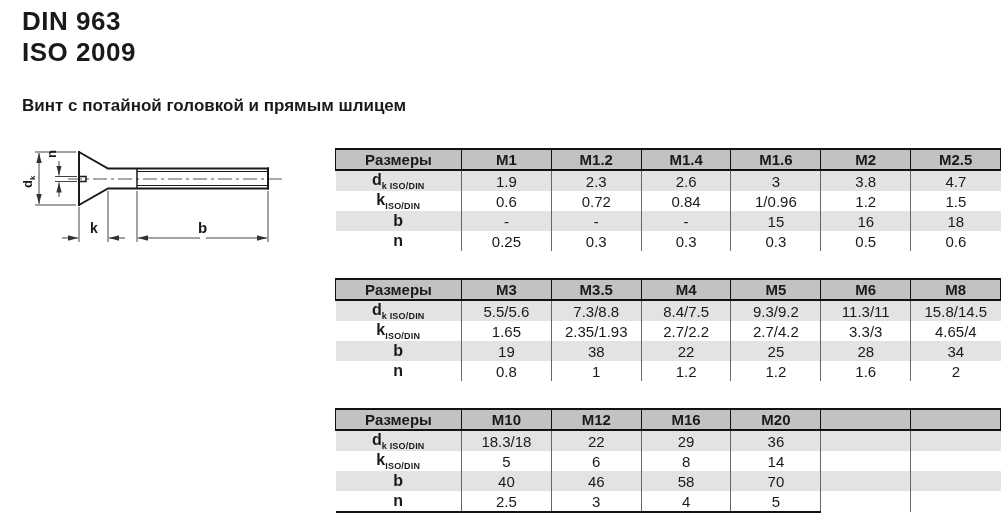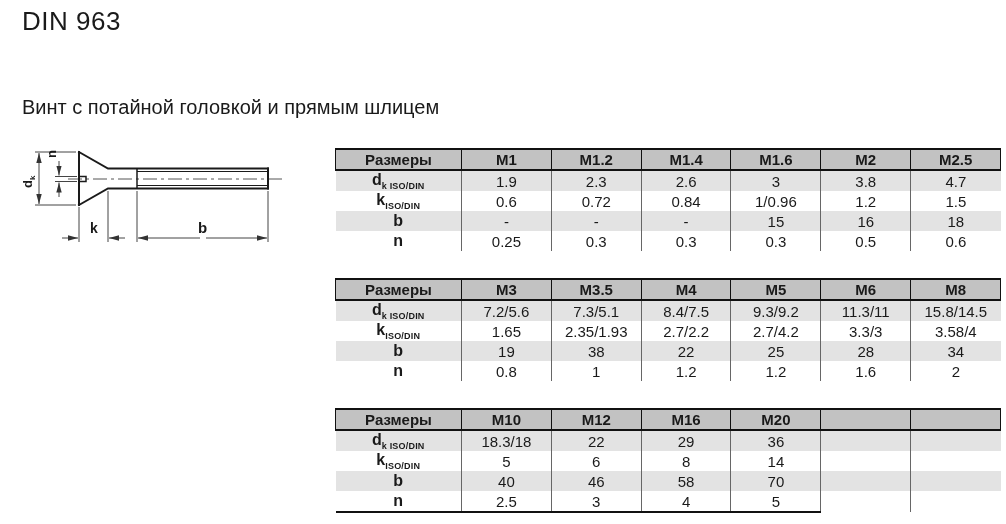--- a/index.html
+++ b/index.html
@@ -2,22 +2,22 @@
 <html><head>
 <meta charset="utf-8">
 <style>
   html,body{margin:0;padding:0;}
   body{
     width:1006px;height:524px;position:relative;background:#ffffff;
     font-family:"Liberation Sans",sans-serif;color:#1a1a1a;overflow:hidden;
   }
   
   .titles{position:absolute;left:22px;top:6px;}
-  .std-line{font-size:26px;font-weight:normal;line-height:31px;letter-spacing:.5px;}
-  .subtitle{position:absolute;left:22px;top:96px;font-size:20px;font-weight:normal;}
+  .std-line{font-size:26px;font-weight:bold;line-height:31px;letter-spacing:.5px;}
+  .subtitle{position:absolute;left:22px;top:96px;font-size:17px;font-weight:bold;}
 
   
   .drawing{position:absolute;left:10px;top:140px;}
 
   
   .tables-wrap{position:absolute;left:0;top:0;width:910px;height:524px;}
   table.dim{
     position:absolute;left:335px;width:666px;
     border-collapse:collapse;table-layout:fixed;
     font-family:"Liberation Sans",sans-serif;font-size:15px;
@@ -41,20 +41,21 @@
   table.dim tbody tr:nth-child(odd) td{background:#e3e3e3;}
   table.dim td.bb{border-bottom:2px solid #111;}
   .lblmain{font-size:16px;}
   sub.lblsub{font-size:9px;letter-spacing:.2px;}
 </style>
 </head>
 <body>
 
 <div class="titles">
   <div class="std-line">DIN 963</div>
+  <div class="std-line">ISO 2009</div>
 </div>
 <div class="subtitle">Винт с потайной головкой и прямым шлицем</div>
 
 <svg class="drawing" width="320" height="120" viewBox="0 0 320 120">
   <defs>
     <marker id="arr" orient="auto" markerUnits="userSpaceOnUse" markerWidth="11" markerHeight="7" refX="10" refY="3.5">
       <path d="M0,0.8 L10,3.5 L0,6.2 Z" fill="#333"></path>
     </marker>
   </defs>
 
@@ -168,35 +169,35 @@
           <th>M3.5</th>
           <th>M4</th>
           <th>M5</th>
           <th>M6</th>
           <th>M8</th>
         </tr>
       </thead>
       <tbody>
         <tr>
           <td><span class="lblmain">d</span><sub class="lblsub">k ISO/DIN</sub></td>
-          <td>7.2/5.6</td>
-          <td>7.3/5.1</td>
+          <td>5.5/5.6</td>
+          <td>7.3/8.8</td>
           <td>8.4/7.5</td>
           <td>9.3/9.2</td>
           <td>11.3/11</td>
           <td>15.8/14.5</td>
         </tr>
         <tr>
           <td><span class="lblmain">k</span><sub class="lblsub">ISO/DIN</sub></td>
           <td>1.65</td>
           <td>2.35/1.93</td>
           <td>2.7/2.2</td>
           <td>2.7/4.2</td>
           <td>3.3/3</td>
-          <td>3.58/4</td>
+          <td>4.65/4</td>
         </tr>
         <tr>
           <td><span class="lblmain">b</span></td>
           <td>19</td>
           <td>38</td>
           <td>22</td>
           <td>25</td>
           <td>28</td>
           <td>34</td>
         </tr>

